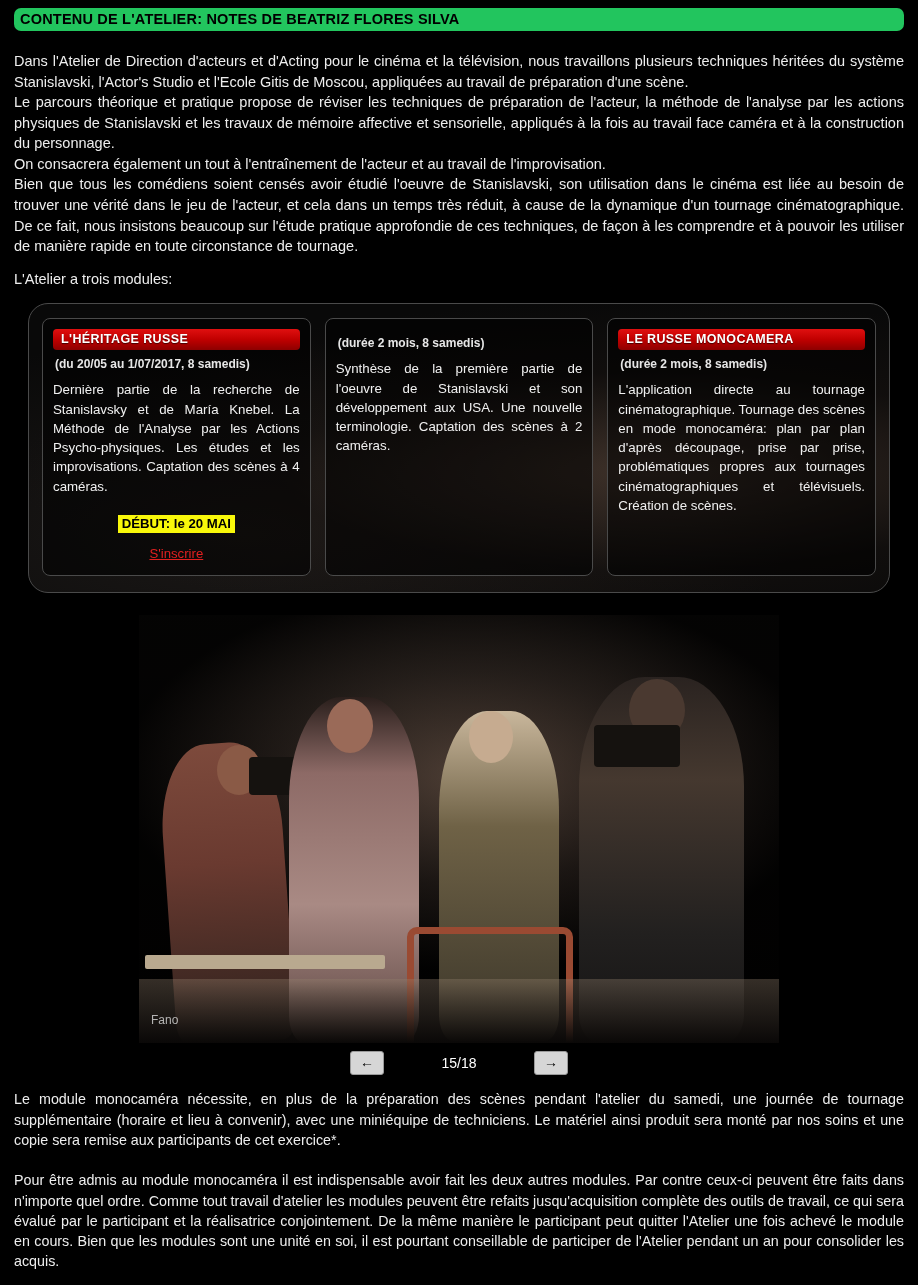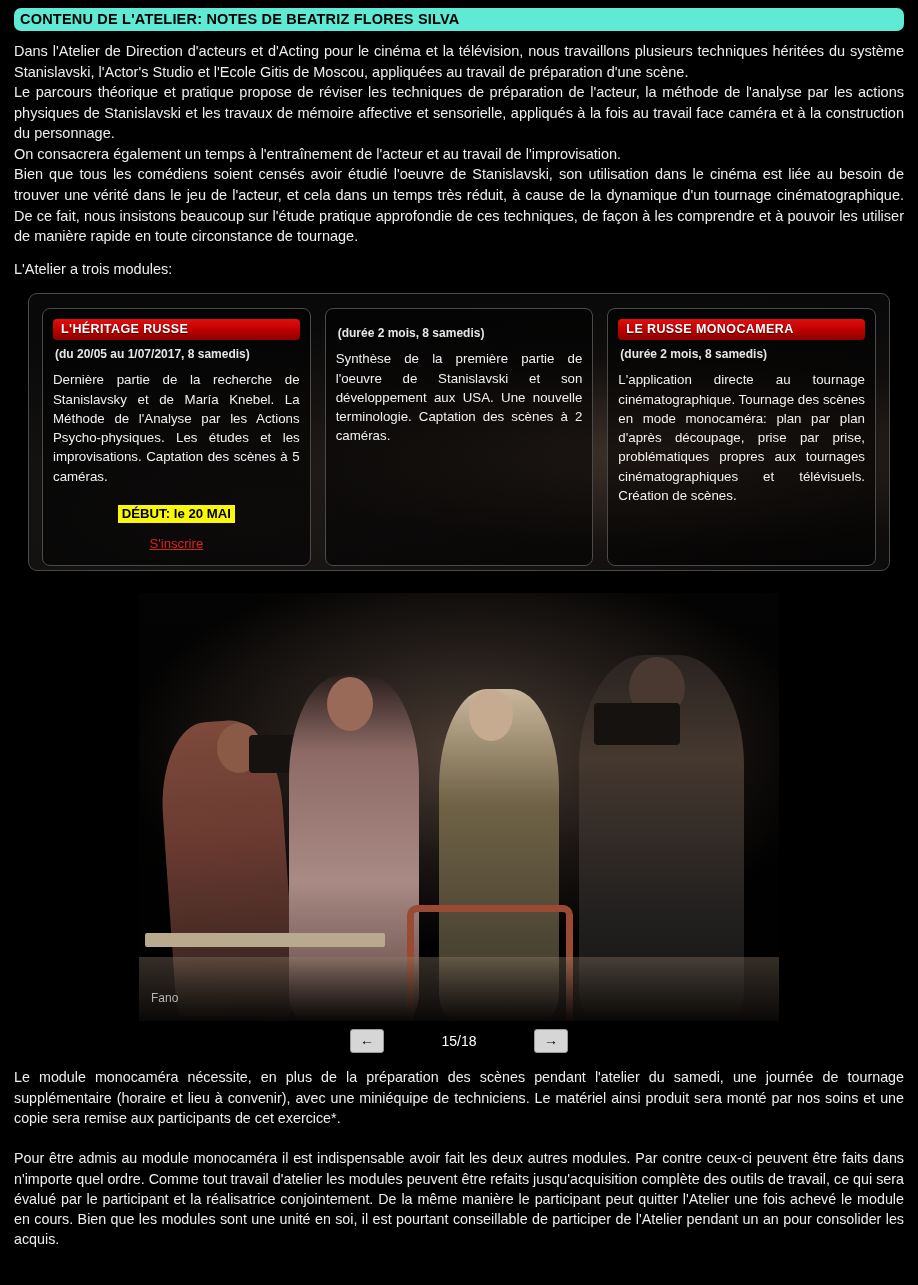--- a/index.html
+++ b/index.html
@@ -19,50 +19,50 @@
     width: 918px;
     position: relative;
     padding: 0;
     box-sizing: border-box;
   }
   
   .banner-wrap {
     padding: 8px 14px 0 14px;
   }
   .banner {
-    background: #5eead4;
+    background: #22c55e;
     color: #000;
     font-size: 14.5px;
     font-weight: bold;
     letter-spacing: .2px;
     padding: 3px 6px 4px 6px;
     border-radius: 7px;
     display: block;
   }
   
   .intro {
-    padding: 10px 14px 0 14px;
+    padding: 20px 14px 0 14px;
     font-size: 14.5px;
     line-height: 1.42;
     text-align: justify;
     color: #ededed;
   }
   .intro p { margin: 0 0 0 0; }
   .intro p + p { margin-top: 0px; }
   .intro .spaced { margin-top: 12px; }
   
   .modules-panel {
     margin: 14px 28px 0 28px;
     border: 1px solid #4a4a4a;
-    border-radius: 9px;
+    border-radius: 20px;
     background:
        radial-gradient(ellipse at 72% 58%, rgba(110,85,70,.50) 0%, rgba(40,30,25,.25) 42%, rgba(0,0,0,0) 72%),
        radial-gradient(ellipse at 25% 80%, rgba(70,60,55,.30) 0%, rgba(0,0,0,0) 60%),
        #090909;
-    padding: 14px 13px 4px 13px;
+    padding: 14px 13px 16px 13px;
     box-sizing: border-box;
     position: relative;
   }
   .modules-row {
     display: flex;
     gap: 14px;
     align-items: stretch;
   }
   .module {
     flex: 1 1 0;
@@ -233,32 +233,32 @@
 
 <div class="page">
 
   <div class="banner-wrap">
     <span class="banner">CONTENU DE L'ATELIER: NOTES DE BEATRIZ FLORES SILVA</span>
   </div>
 
   <div class="intro">
     <p>Dans l'Atelier de Direction d'acteurs et d'Acting pour le cinéma et la télévision, nous travaillons plusieurs techniques héritées du système Stanislavski, l'Actor's Studio et l'Ecole Gitis de Moscou, appliquées au travail de préparation d'une scène.</p>
     <p>Le parcours théorique et pratique propose de réviser les techniques de préparation de l'acteur, la méthode de l'analyse par les actions physiques de Stanislavski et les travaux de mémoire affective et sensorielle, appliqués à la fois au travail face caméra et à la construction du personnage.</p>
-    <p>On consacrera également un temps à l'entraînement de l'acteur et au travail de l'improvisation.</p>
+    <p>On consacrera également un tout à l'entraînement de l'acteur et au travail de l'improvisation.</p>
     <p>Bien que tous les comédiens soient censés avoir étudié l'oeuvre de Stanislavski, son utilisation dans le cinéma est liée au besoin de trouver une vérité dans le jeu de l'acteur, et cela dans un temps très réduit, à cause de la dynamique d'un tournage cinématographique. De ce fait, nous insistons beaucoup sur l'étude pratique approfondie de ces techniques, de façon à les comprendre et à pouvoir les utiliser de manière rapide en toute circonstance de tournage.</p>
     <p class="spaced">L'Atelier a trois modules:</p>
   </div>
 
   <div class="modules-panel">
     <div class="modules-row">
 
       <div class="module">
         <span class="mod-title">L'HÉRITAGE RUSSE</span>
         <div class="mod-sub">(du 20/05 au 1/07/2017, 8 samedis)</div>
-        <div class="mod-body">Dernière partie de la recherche de Stanislavsky et de María Knebel. La Méthode de l'Analyse par les Actions Psycho-physiques. Les études et les improvisations. Captation des scènes à 5 caméras.</div>
+        <div class="mod-body">Dernière partie de la recherche de Stanislavsky et de María Knebel. La Méthode de l'Analyse par les Actions Psycho-physiques. Les études et les improvisations. Captation des scènes à 4 caméras.</div>
         <div class="mod-start-wrap">
           <span class="mod-start">DÉBUT: le 20 MAI</span>
         </div>
         <div class="mod-link-wrap">
           <span class="mod-link">S'inscrire</span>
         </div>
       </div>
 
       <div class="module">
         <div class="mod-sub">(durée 2 mois, 8 samedis)</div>

